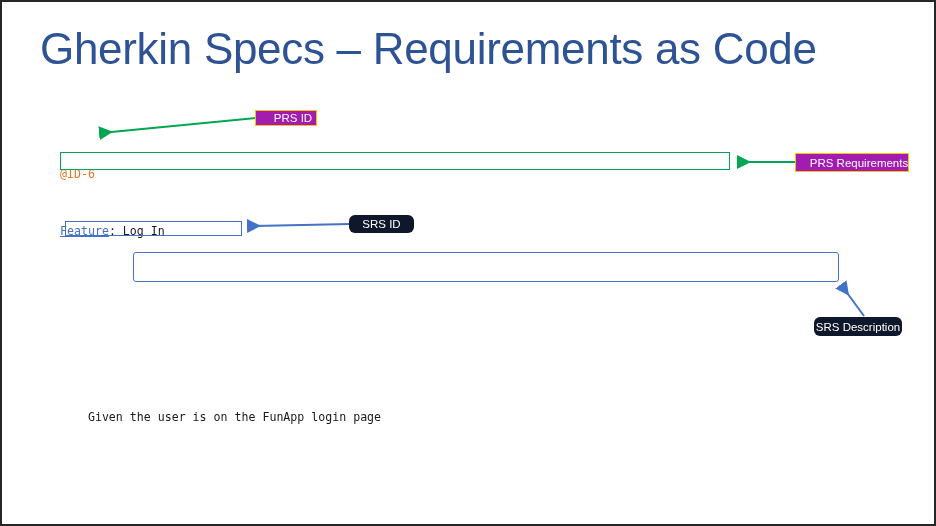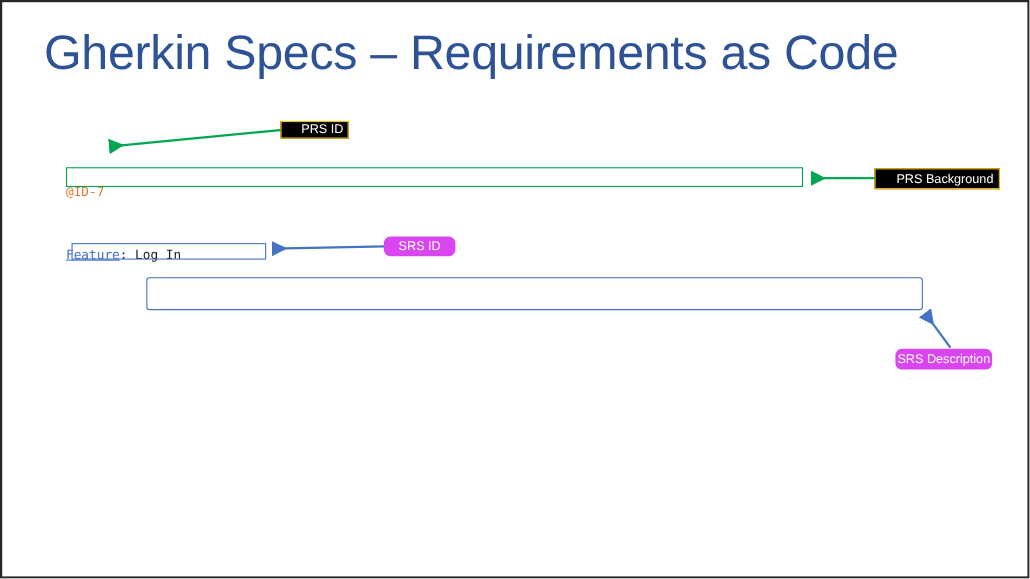--- a/index.html
+++ b/index.html
@@ -64,52 +64,53 @@
     box-sizing: border-box;
     color: #ffffff;
     font-family: "Liberation Sans", sans-serif;
     font-size: 11.5px;
     display: flex;
     align-items: center;
     justify-content: center;
     white-space: nowrap;
   }
   .callout-green {
-    background: #000000;
+    background: #a21caf;
     border: 1.5px solid #ffc000;
     padding-left: 14px;
   }
   .callout-blue {
-    background: #d946ef;
+    background: #0f172a;
     border-radius: 6px;
   }
   .arrow-svg {
     position: absolute;
     overflow: visible;
     pointer-events: none;
   }
 </style>
 </head>
 <body>
 
 <div class="slide">
 
   <div class="slide-title">Gherkin Specs – Requirements as Code</div>
 
   <div class="code">
 
-    <div class="ln"><span class="tag">@ID-7</span></div>
+    <div class="ln"><span class="tag">@ID-6</span></div>
 
     <div class="ln"><span class="kw">Feature</span><span class="txt">: Log In</span></div>
 
     <div class="ln"><span class="txt">  </span></div>
 
     <div class="ln blank"> </div>
 
 
+    <div class="ln"><span class="txt">    Given the user is on the FunApp login page</span></div>
 
     <div class="ln blank"> </div>
 
     
     
 
     
 
     
 
@@ -168,19 +169,19 @@
   <svg class="arrow-svg" style="left:0; top:0; width:936px; height:526px;">
     <line x1="348" y1="222" x2="247" y2="224" stroke="#4472c4" stroke-width="2" marker-end="url(#bl-head)"></line>
   </svg>
 
   <svg class="arrow-svg" style="left:0; top:0; width:936px; height:526px;">
     <line x1="862" y1="314" x2="840" y2="284" stroke="#4472c4" stroke-width="2" marker-end="url(#bl-head)"></line>
   </svg>
 
   <div class="callout callout-green" style="left:253px; top:108px; width:62px; height:16px;">PRS ID</div>
 
-  <div class="callout callout-green" style="left:793px; top:151px; width:114px; height:19px;">PRS Background</div>
+  <div class="callout callout-green" style="left:793px; top:151px; width:114px; height:19px;">PRS Requirements</div>
 
   <div class="callout callout-blue" style="left:347px; top:213px; width:65px; height:18px;">SRS ID</div>
 
   <div class="callout callout-blue" style="left:812px; top:315px; width:88px; height:19px;">SRS Description</div>
 
 </div>
 
 </body></html>

